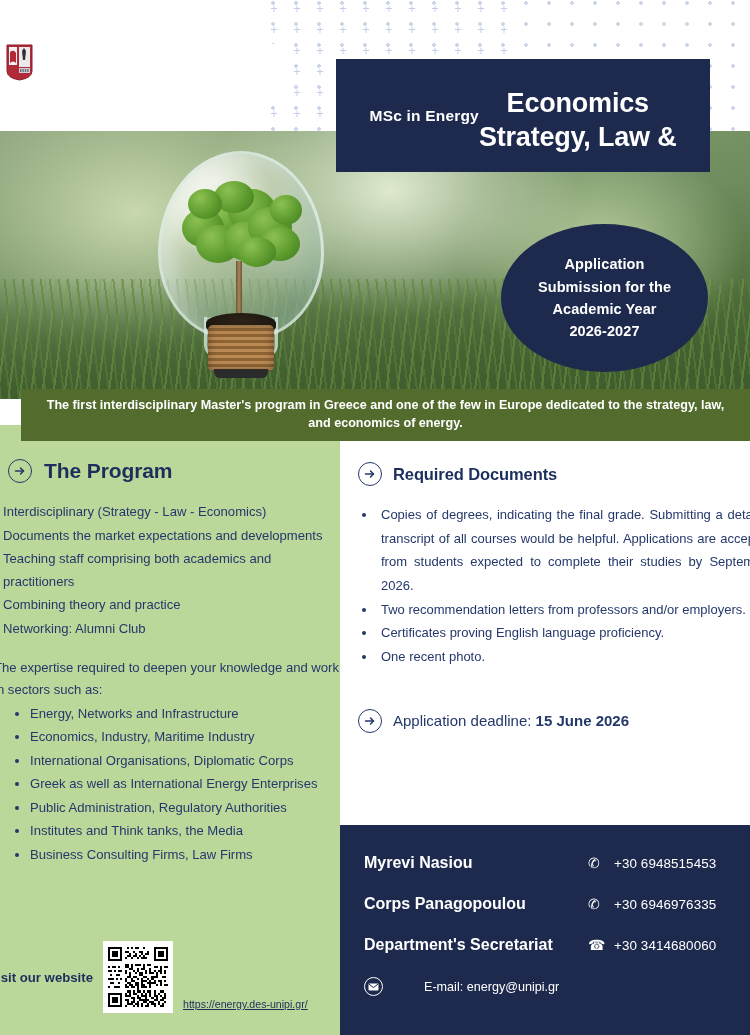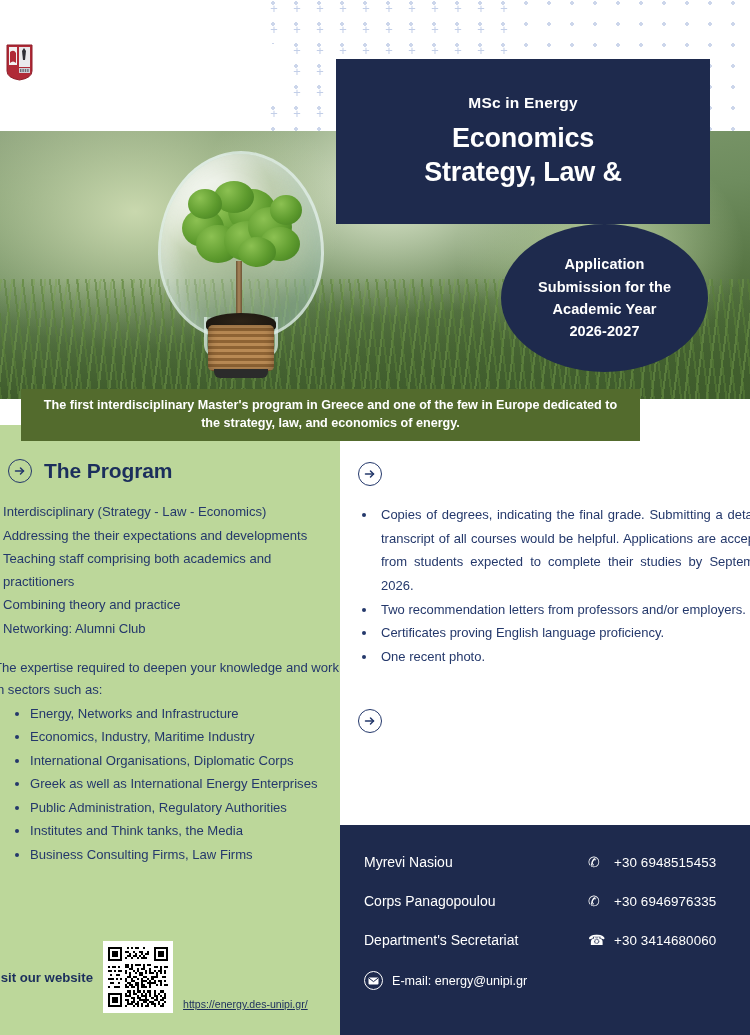--- a/index.html
+++ b/index.html
@@ -109,23 +109,23 @@
   .canopy {
     position: absolute; left: 26px; top: 36px; width: 132px; height: 100px;
   }
   .canopy span {
     position: absolute; border-radius: 50%;
     background: radial-gradient(circle at 35% 30%, #8cc152 0%, #5e9b2e 55%, #3f7a1e 100%);
   }
 
   
   .title-block {
-    position: absolute; left: 336px; top: 59px; width: 374px; height: 165px;
+    position: absolute; left: 336px; top: 59px; width: 374px; height: 113px;
     background: #1e2a4d; z-index: 7;
-    display: flex; flex-direction: column; align-items: center; justify-content: center;
+    display: flex; flex-direction: row; align-items: center; justify-content: center;
     text-align: center; color: #fff;
   }
   .title-kicker { font-size: 15.5px; font-weight: bold; letter-spacing: .2px; }
   .title-main {
     font-size: 27px; font-weight: bold; line-height: 1.26; margin-top: 9px;
     letter-spacing: -.2px;
   }
 
   
   .oval {
@@ -134,21 +134,21 @@
     display: flex; align-items: center; justify-content: center; text-align: center;
     color: #fff;
   }
   .oval-text {
     font-size: 14.5px; font-weight: bold; line-height: 1.54; padding: 0 16px;
     letter-spacing: .1px;
   }
 
   
   .tagline {
-    position: absolute; left: 21px; top: 389px; width: 619px; height: 52px;
+    position: absolute; left: 21px; top: 389px; width: 729px; height: 52px;
     background: #536b2d; z-index: 8;
     display: flex; align-items: center; justify-content: center; text-align: center;
     padding: 0 18px;
   }
   .tagline p {
     color: #fff; font-size: 12.6px; font-weight: bold; line-height: 1.42;
   }
 
   
   .left-col {
@@ -217,30 +217,30 @@
   }
   .deadline-text { font-size: 15px; color: #24386b; }
   .deadline-text b { font-weight: bold; }
 
   .contact-panel {
     position: absolute; left: 0; top: 384px; width: 410px; height: 210px;
     background: #1e2a4d; padding: 29px 0 0 24px; color: #fff;
   }
   .contact-row { display: flex; align-items: center; margin-bottom: 23px; }
   .contact-name {
-    font-size: 14px; font-weight: normal; width: 224px; white-space: nowrap;
+    font-size: 16px; font-weight: bold; width: 224px; white-space: nowrap;
   }
   .contact-ico { width: 26px; flex: 0 0 26px; font-size: 14px; }
   .contact-num { font-size: 13.4px; letter-spacing: .1px; white-space: nowrap; }
   .email-row { display: flex; align-items: center; gap: 9px; margin-top: 3px; }
   .email-circle {
     width: 19px; height: 19px; border-radius: 50%; border: 1.4px solid #fff;
     display: flex; align-items: center; justify-content: center; flex: 0 0 19px;
   }
-  .email-text { font-size: 12.6px; }
+  .email-text { font-size: 12.6px; margin-left: 32px; }
 </style>
 </head>
 <body>
 
 <div class="page">
 
   <div class="header">
     <div class="dot-pattern"></div>
     <div class="plus-pattern" id="plusPattern">
         <i style="left: 0px; top: 2px;">+</i>
@@ -395,21 +395,21 @@
         <svg width="14" height="14" viewBox="0 0 14 14">
           <path d="M2.5 7 h8" stroke="#24386b" stroke-width="1.5" fill="none" stroke-linecap="round"></path>
           <path d="M7.5 4 l3 3 -3 3" stroke="#24386b" stroke-width="1.5" fill="none" stroke-linecap="round" stroke-linejoin="round"></path>
         </svg>
       </span>
       <span class="sec-title">The Program</span>
     </div>
 
     <ol class="program-list" id="programList">
         <li>Interdisciplinary (Strategy - Law - Economics)</li>
-        <li>Addressing the their expectations and developments</li>
+        <li>Documents the market expectations and developments</li>
         <li>Teaching staff comprising both academics and practitioners</li>
         <li>Combining theory and practice</li>
         <li>Networking: Alumni Club</li>
       </ol>
 
     <div class="expertise">The expertise required to deepen your knowledge and work in sectors such as:</div>
 
     <ul class="sectors" id="sectorList">
         <li>Energy, Networks and Infrastructure</li>
         <li>Economics, Industry, Maritime Industry</li>
@@ -475,36 +475,38 @@
 
   <div class="right-col">
     <div class="docs">
       <div class="sec-head">
         <span class="arrow-circle">
           <svg width="14" height="14" viewBox="0 0 14 14">
             <path d="M2.5 7 h8" stroke="#24386b" stroke-width="1.5" fill="none" stroke-linecap="round"></path>
             <path d="M7.5 4 l3 3 -3 3" stroke="#24386b" stroke-width="1.5" fill="none" stroke-linecap="round" stroke-linejoin="round"></path>
           </svg>
         </span>
+        <span class="sec-title">Required Documents</span>
       </div>
 
       <ul class="docs-list" id="docsList">
           <li class="justified">Copies of degrees, indicating the final grade. Submitting a detailed transcript of all courses would be helpful. Applications are accepted from students expected to complete their studies by September  2026.</li>
           <li class="justified">Two recommendation letters from professors and/or employers.</li>
           <li>Certificates proving English language proficiency.</li>
           <li>One recent photo.</li>
         </ul>
 
       <div class="deadline-row">
         <span class="arrow-circle">
           <svg width="14" height="14" viewBox="0 0 14 14">
             <path d="M2.5 7 h8" stroke="#24386b" stroke-width="1.5" fill="none" stroke-linecap="round"></path>
             <path d="M7.5 4 l3 3 -3 3" stroke="#24386b" stroke-width="1.5" fill="none" stroke-linecap="round" stroke-linejoin="round"></path>
           </svg>
         </span>
+        <span class="deadline-text"><span>Application deadline: </span><b>15 June 2026</b></span>
       </div>
     </div>
 
     <div class="contact-panel">
       <div id="contactRows">
           <div class="contact-row">
             <span class="contact-name">Myrevi Nasiou</span>
             <span class="contact-ico">✆</span>
             <span class="contact-num">+30 6948515453</span>
           </div>

